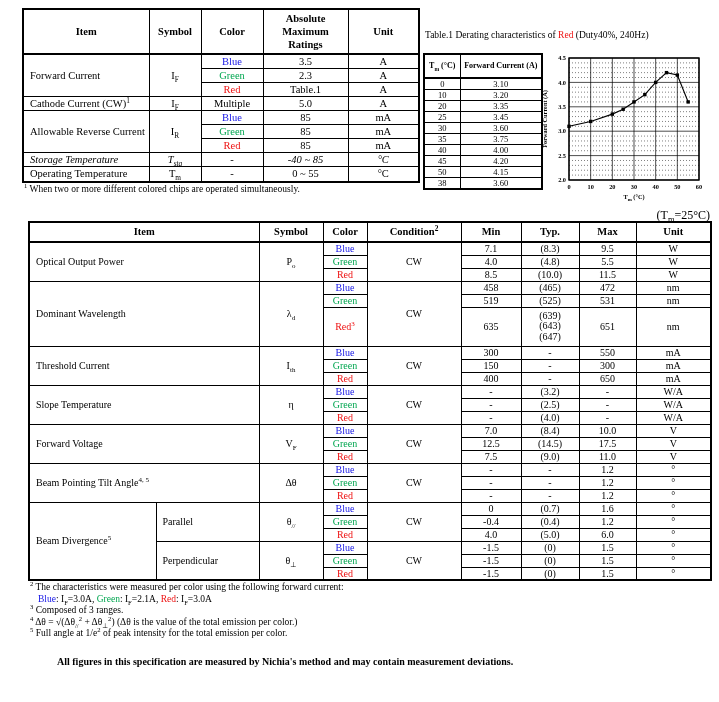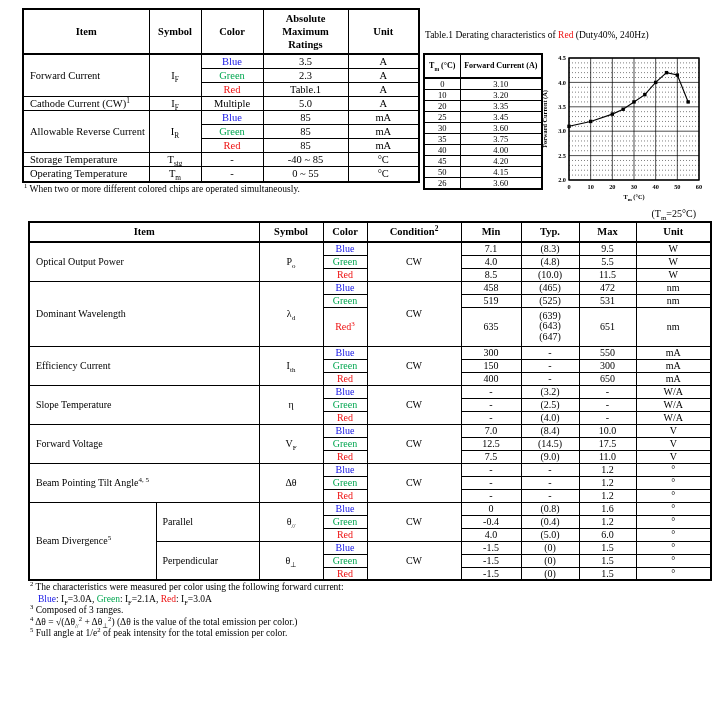--- a/index.html
+++ b/index.html
@@ -24,21 +24,21 @@
   
   .der-title{left:425px;top:30px;font-size:9.5px;white-space:nowrap;}
   #derTable{left:423px;top:53px;border:2px solid #000;font-size:8.5px;}
   #derTable th{font-weight:bold;font-size:8px;border-bottom:2px solid #000;line-height:1.1;}
   #chart{left:540px;top:46px;}
 
   
   .sec-head{left:4px;top:204px;display:flex;align-items:center;
             font-family:"Liberation Sans", sans-serif;font-weight:bold;font-size:13.5px;color:var(--heading);}
   .bullet{display:inline-block;width:9px;height:9px;background:var(--heading);margin-right:2px;}
-  .sec-cond{right:23px;top:208px;font-size:10px;text-align:center;}
+  .sec-cond{right:9px;top:208px;font-size:12px;text-align:center;}
 
   
   #mainTable{left:28px;top:221px;border:2px solid #000;font-size:10px;line-height:1.1;}
   #mainTable th{font-weight:bold;font-size:10.5px;border-bottom:2px solid #000;}
 
   
   #footnotes{left:30px;top:582px;font-size:9.5px;line-height:11.6px;}
   #footnotes .ind{padding-left:8px;}
   .note-meas{left:57px;top:656px;font-size:10px;font-weight:bold;}
   .note-disc{left:3px;top:686px;font-size:10px;font-weight:bold;}
@@ -100,21 +100,21 @@
         <tr style="height: 14px;">
           <td class="c-green">Green</td>
           <td>85</td>
           <td>mA</td>
         </tr>
         <tr style="height: 14px;">
           <td class="c-red">Red</td>
           <td>85</td>
           <td>mA</td>
         </tr>
-        <tr style="height: 14px;">
+        <tr style="height: 14px; font-style: italic;">
           <td class="left" rowspan="1">Storage Temperature</td>
           <td rowspan="1">T<sub>stg</sub></td>
           <td>-</td>
           <td>-40 ~ 85</td>
           <td>°C</td>
         </tr>
         <tr style="height: 16px;">
           <td class="left" rowspan="1">Operating Temperature</td>
           <td rowspan="1">T<sub>m</sub></td>
           <td>-</td>
@@ -168,21 +168,21 @@
         </tr>
         <tr style="height: 10px;">
           <td>45</td>
           <td>4.20</td>
         </tr>
         <tr style="height: 10px;">
           <td>50</td>
           <td>4.15</td>
         </tr>
         <tr style="height: 10px;">
-          <td>26</td>
+          <td>38</td>
           <td>3.60</td>
         </tr>
       </tbody>
     </table>
   <svg id="chart" width="179" height="158">
       <line x1="29" y1="129.12" x2="159" y2="129.12" stroke="#000" stroke-width="0.5" stroke-dasharray="1,2"></line>
       <line x1="29" y1="124.24" x2="159" y2="124.24" stroke="#000" stroke-width="0.5" stroke-dasharray="1,2"></line>
       <line x1="29" y1="119.35999999999999" x2="159" y2="119.35999999999999" stroke="#000" stroke-width="0.5" stroke-dasharray="1,2"></line>
       <line x1="29" y1="114.47999999999999" x2="159" y2="114.47999999999999" stroke="#000" stroke-width="0.5" stroke-dasharray="1,2"></line>
       <line x1="29" y1="104.71999999999997" x2="159" y2="104.71999999999997" stroke="#000" stroke-width="0.5" stroke-dasharray="1,2"></line>
@@ -312,21 +312,21 @@
           <td>nm</td>
         </tr>
         <tr style="height: 39px;">
           <td class="c-red">Red<sup>3</sup></td>
           <td>635</td>
           <td class="pre">(639)<br>(643)<br>(647)</td>
           <td>651</td>
           <td>nm</td>
         </tr>
         <tr style="height: 13px;">
-          <td class="left" rowspan="3" colspan="2">Efficiency Current</td>
+          <td class="left" rowspan="3" colspan="2">Threshold Current</td>
           <td rowspan="3">I<sub>th</sub></td>
           <td class="c-blue">Blue</td>
           <td rowspan="3">CW</td>
           <td>300</td>
           <td>-</td>
           <td>550</td>
           <td>mA</td>
         </tr>
         <tr style="height: 13px;">
           <td class="c-green">Green</td>
@@ -414,21 +414,21 @@
           <td>1.2</td>
           <td>°</td>
         </tr>
         <tr style="height: 13px;">
           <td class="left" rowspan="6">Beam Divergence<sup>5</sup></td>
           <td class="left" rowspan="3">Parallel</td>
           <td rowspan="3">θ<sub>//</sub></td>
           <td class="c-blue">Blue</td>
           <td rowspan="3">CW</td>
           <td>0</td>
-          <td>(0.8)</td>
+          <td>(0.7)</td>
           <td>1.6</td>
           <td>°</td>
         </tr>
         <tr style="height: 13px;">
           <td class="c-green">Green</td>
           <td>-0.4</td>
           <td>(0.4)</td>
           <td>1.2</td>
           <td>°</td>
         </tr>
@@ -466,14 +466,15 @@
       </tbody>
     </table>
 
   <div id="footnotes">
       <div><span><sup>2</sup> The characteristics were measured per color using the following forward current:</span></div>
       <div class="ind"><span class="c-blue">Blue</span><span>: I<sub>F</sub>=3.0A, </span><span class="c-green">Green</span><span>: I<sub>F</sub>=2.1A, </span><span class="c-red">Red</span><span>: I<sub>F</sub>=3.0A</span></div>
       <div><span><sup>3</sup> Composed of 3 ranges.</span></div>
       <div><span><sup>4</sup> Δθ = √(Δθ<sub>//</sub><sup>2</sup> + Δθ<sub>⊥</sub><sup>2</sup>)   (Δθ is the value of the total emission per color.)</span></div>
       <div><span><sup>5</sup> Full angle at 1/e<sup>2</sup> of peak intensity for the total emission per color.</span></div>
     </div>
+  <div class="note-meas">All figures in this specification are measured by Nichia's method and may contain measurement deviations.</div>
 
 </div>
 
 </body></html>

